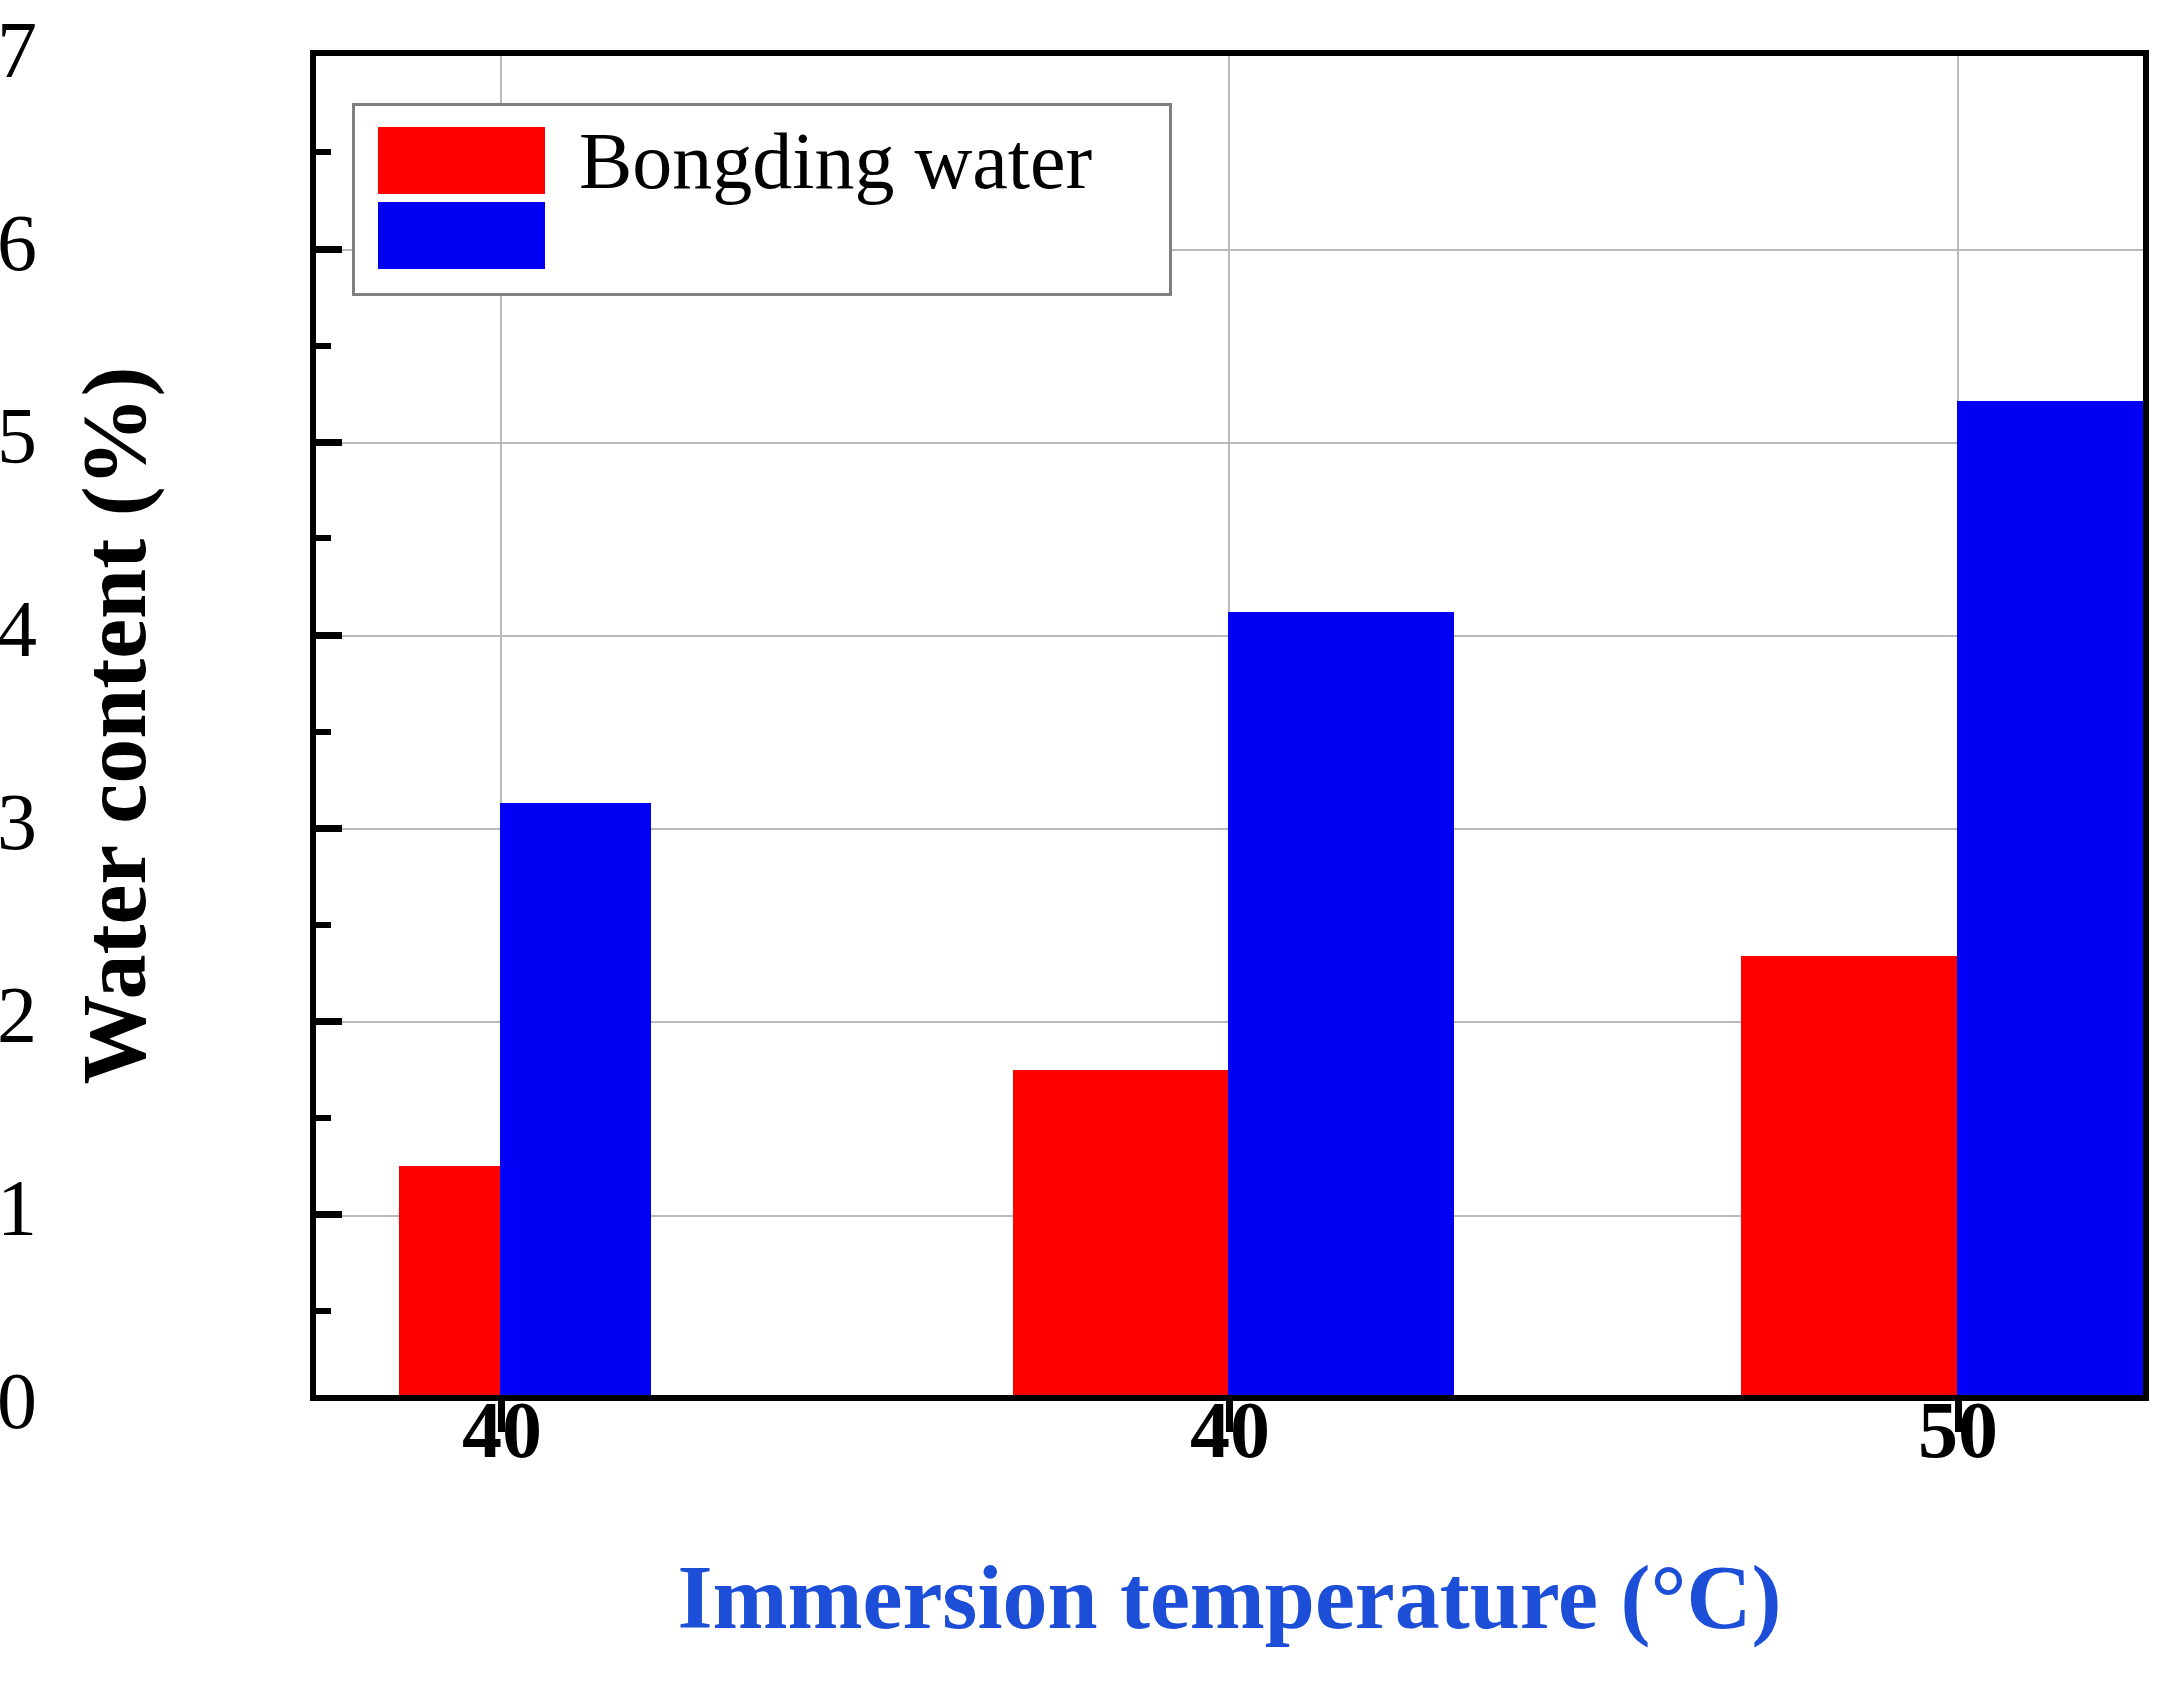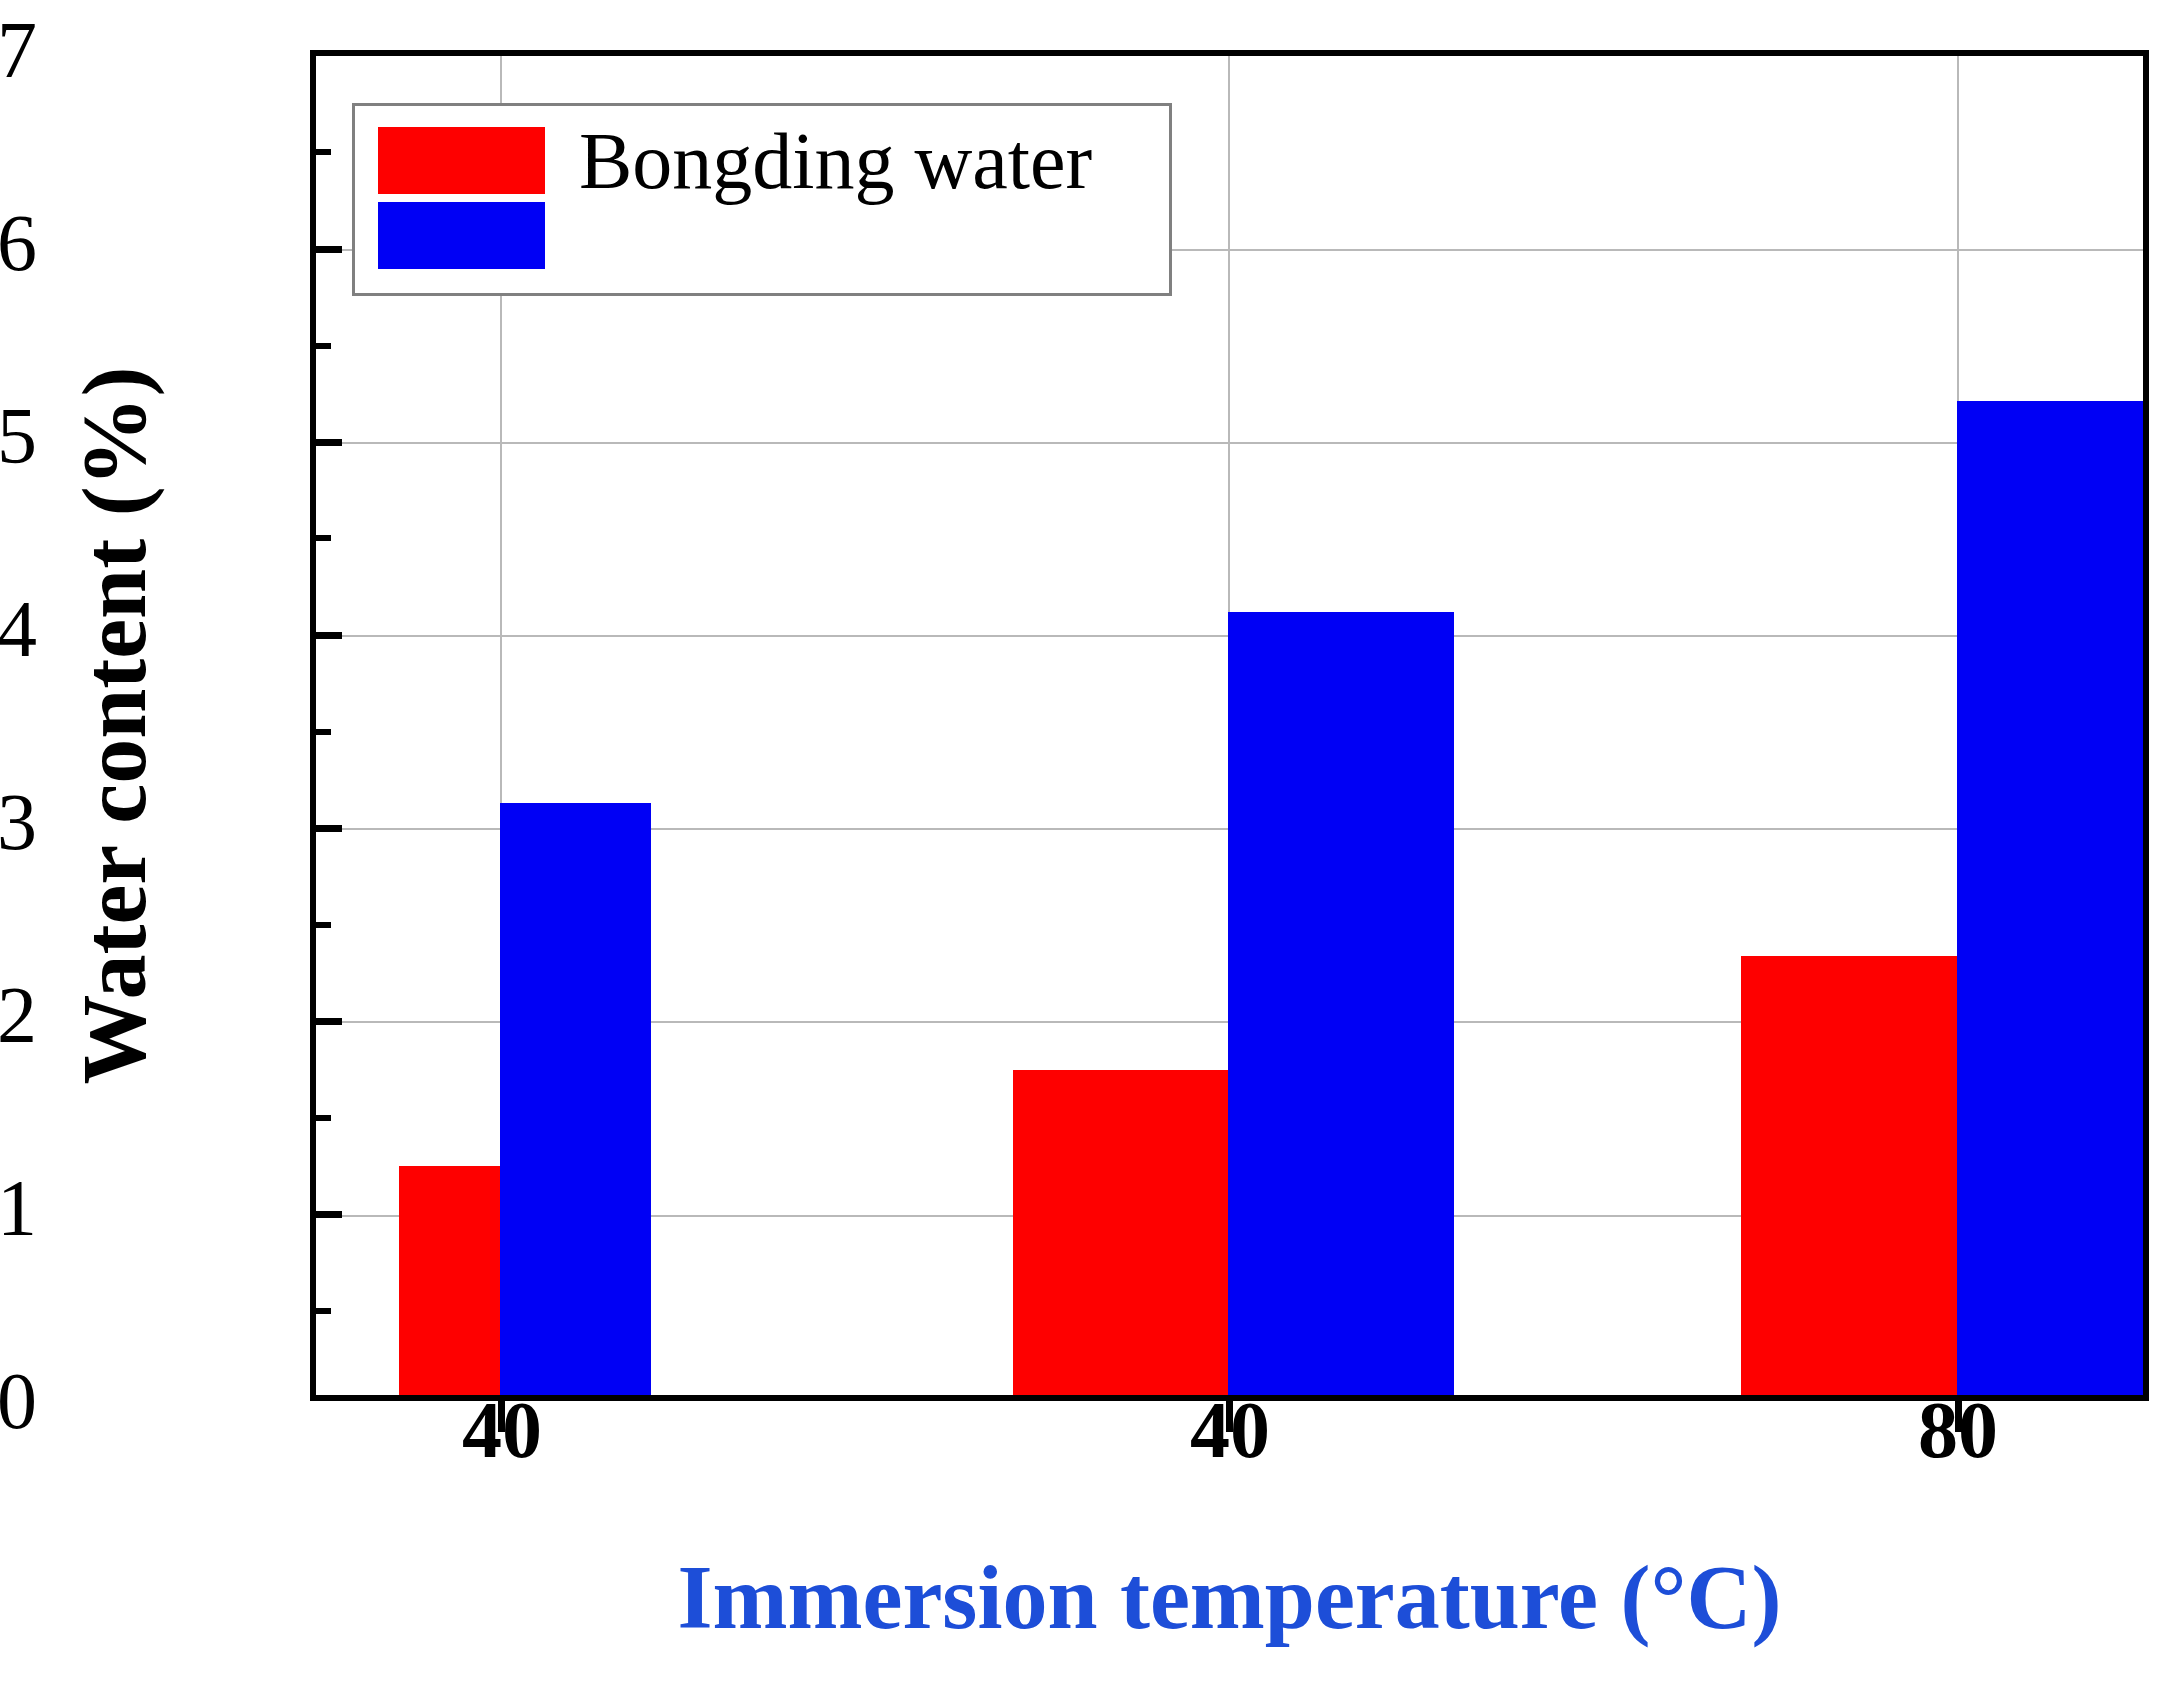--- a/index.html
+++ b/index.html
@@ -179,21 +179,21 @@
   <div class="ytick-label" style="top:975px;">0.2</div>
   <div class="ytick-label" style="top:1168px;">0.1</div>
   <div class="ytick-label" style="top:1361px;">0.0</div>
 
   <div class="xtick" style="left:498px;"></div>
   <div class="xtick" style="left:1226px;"></div>
   <div class="xtick" style="left:1955px;"></div>
 
   <div class="xtick-label" style="left:502px;">40</div>
   <div class="xtick-label" style="left:1230px;">40</div>
-  <div class="xtick-label" style="left:1958px;">80</div>
+  <div class="xtick-label" style="left:1958px;">50</div>
 
   <div id="xlabel">Immersion temperature (°C)</div>
 
   <div id="plot-area">
     <div id="plot-inner">
 
       <div class="gridline-h" style="top:193px;"></div>
       <div class="gridline-h" style="top:386px;"></div>
       <div class="gridline-h" style="top:579px;"></div>
       <div class="gridline-h" style="top:772px;"></div>

